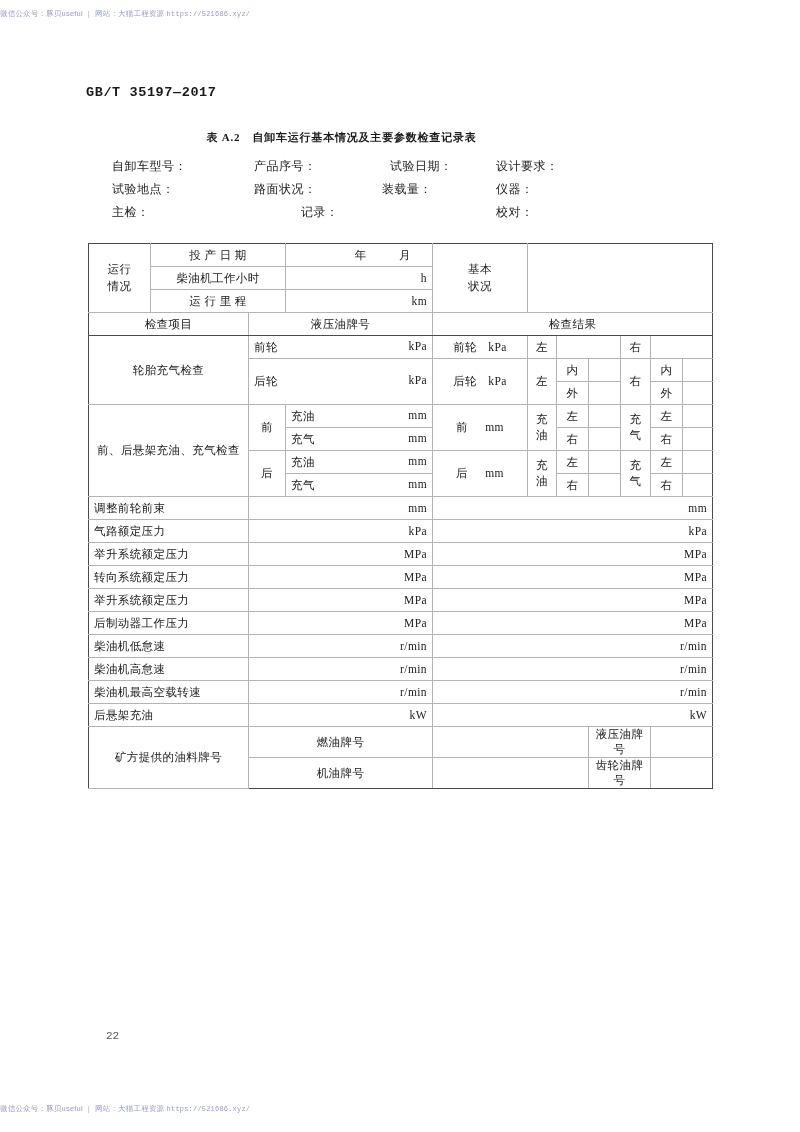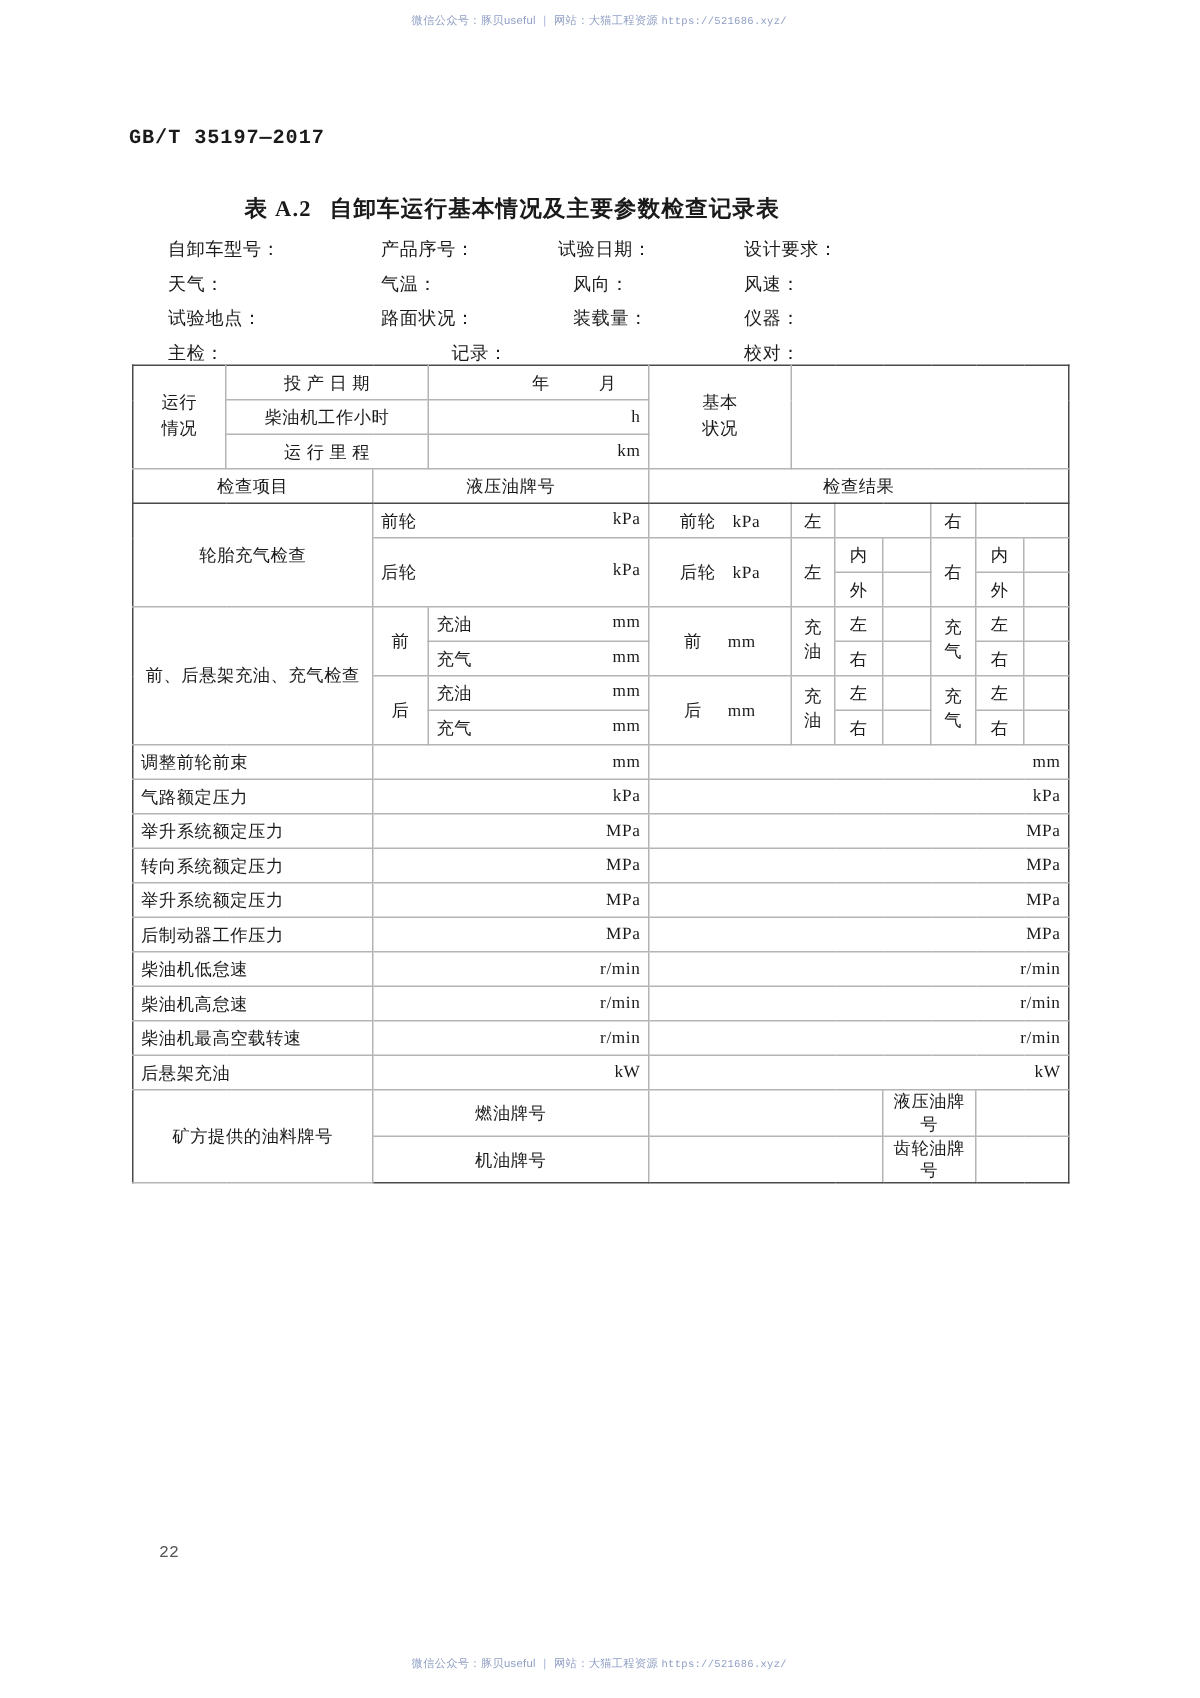--- a/index.html
+++ b/index.html
@@ -9,21 +9,21 @@
     font-family:"Liberation Serif","DejaVu Serif",serif;
     color:#1a1a1a;
     position:relative;
     overflow:hidden;
   }
   .page { position:relative; width:800px; height:1132px; }
 
   
   .watermark {
     position:absolute; left:0; width:799px;
-    text-align:center;
+    text-align:left;
     font-family:"Liberation Sans","DejaVu Sans",sans-serif;
     font-size:7.5px; letter-spacing:0.2px;
     color:#8f9fc4;
     white-space:nowrap;
   }
   .watermark .sep { padding:0 5px; color:#a8b4d2; }
   .watermark .url { font-family:"Liberation Mono","DejaVu Sans Mono",monospace; font-size:7px; }
   .wm-top { top:9px; }
   .wm-bottom { top:1104px; }
 
@@ -31,21 +31,21 @@
   .std-no {
     position:absolute; left:86px; top:85px;
     font-family:Liberation Mono, monospace;
     font-weight:bold; font-size:13.5px; letter-spacing:0.6px;
   }
 
   
   .caption {
     position:absolute; left:0; top:130px; width:683px;
     text-align:center;
-    font-weight:bold; font-size:15px; letter-spacing:0.8px;
+    font-weight:bold; font-size:11px; letter-spacing:0.8px;
   }
   .caption .cap-id { padding-right:12px; }
 
   
   .formfields {
     position:absolute; left:86px; top:158px; width:640px;
     font-size:12px;
   }
   .ff-row { position:relative; height:23px; }
   .ff-cell { position:absolute; white-space:nowrap; letter-spacing:0.5px; }
@@ -99,28 +99,22 @@
   <div class="std-no">GB/T  35197—2017</div>
 
   <div class="caption">
     <span class="cap-id">表 A.2</span><span>自卸车运行基本情况及主要参数检查记录表</span>
   </div>
 
   <div class="formfields">
     <div class="ff-row">
       <span class="ff-cell" style="left:26px;">自卸车型号：</span>
       <span class="ff-cell" style="left:168px;">产品序号：</span>
-      <span class="ff-cell" style="left:286px;">试验日期：</span>
+      <span class="ff-cell" style="left:304px;">试验日期：</span>
       <span class="ff-cell" style="left:410px;">设计要求：</span>
-    </div>
-    <div class="ff-row">
-      <span class="ff-cell" style="left:26px;">天气：</span>
-      <span class="ff-cell" style="left:168px;">气温：</span>
-      <span class="ff-cell" style="left:296px;">风向：</span>
-      <span class="ff-cell" style="left:410px;">风速：</span>
     </div>
     <div class="ff-row">
       <span class="ff-cell" style="left:26px;">试验地点：</span>
       <span class="ff-cell" style="left:168px;">路面状况：</span>
       <span class="ff-cell" style="left:296px;">装载量：</span>
       <span class="ff-cell" style="left:410px;">仪器：</span>
     </div>
     <div class="ff-row">
       <span class="ff-cell" style="left:26px;">主检：</span>
       <span class="ff-cell" style="left:215px;">记录：</span>

